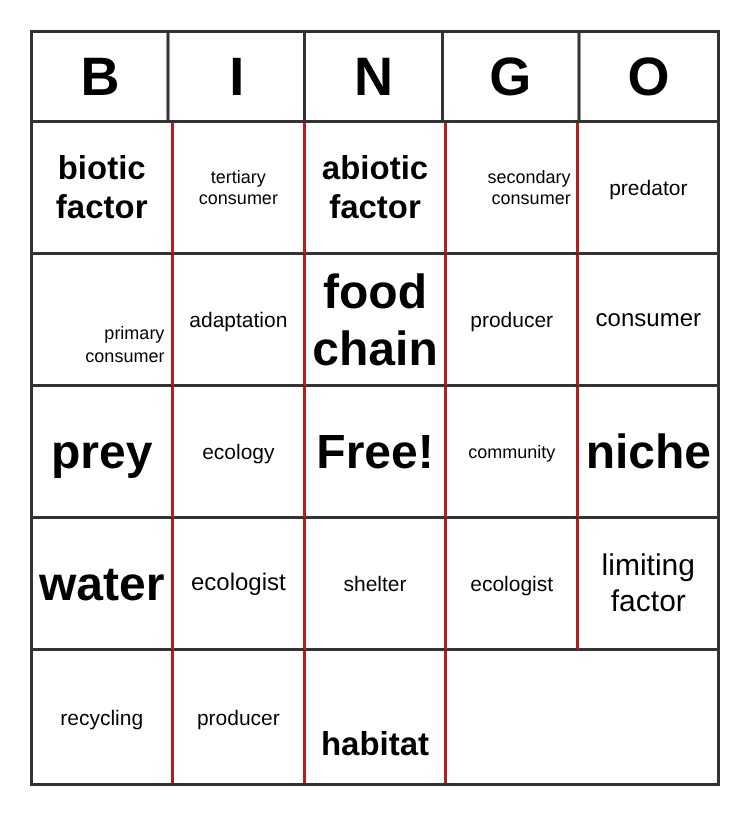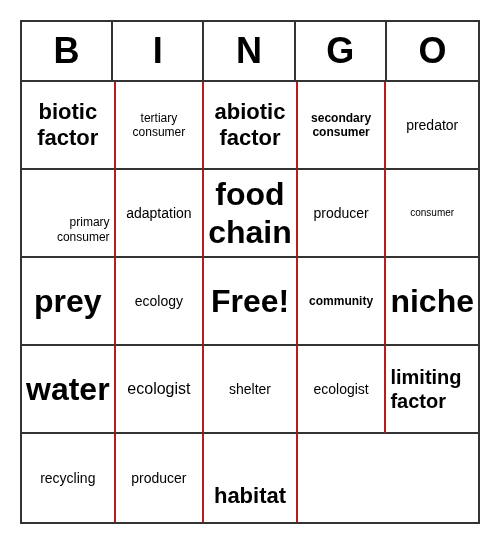--- a/index.html
+++ b/index.html
@@ -68,69 +68,69 @@
   <div class="bingo-cell">
         <span style="font-size: 22px; font-weight: bold; line-height: 1.2; text-align: center;">biotic factor</span>
       </div>
       <div class="bingo-cell">
         <span style="font-size: 12px; font-weight: normal; line-height: 1.2; text-align: center;">tertiary consumer</span>
       </div>
       <div class="bingo-cell">
         <span style="font-size: 22px; font-weight: bold; line-height: 1.2; text-align: center;">abiotic factor</span>
       </div>
       <div class="bingo-cell">
-        <span style="font-size: 12px; font-weight: bold; line-height: 1.2; text-align: center;">secondary consumer</span>
+        <span style="font-size: 12px; font-weight: normal; line-height: 1.2; text-align: right;">secondary consumer</span>
       </div>
       <div class="bingo-cell">
         <span style="font-size: 14px; font-weight: normal; line-height: 1.2; text-align: center;">predator</span>
       </div>
       <div class="bingo-cell">
         <span style="font-size: 12px; font-weight: normal; line-height: 1.2; text-align: right; margin-top: 33px;">primary consumer</span>
       </div>
       <div class="bingo-cell">
         <span style="font-size: 14px; font-weight: normal; line-height: 1.2; text-align: center;">adaptation</span>
       </div>
       <div class="bingo-cell">
         <span style="font-size: 32px; font-weight: bold; line-height: 1.2; text-align: center;">food chain</span>
       </div>
       <div class="bingo-cell">
         <span style="font-size: 14px; font-weight: normal; line-height: 1.2; text-align: center;">producer</span>
       </div>
       <div class="bingo-cell">
-        <span style="font-size: 10px; font-weight: normal; line-height: 1.2; text-align: right;">consumer</span>
+        <span style="font-size: 16px; font-weight: normal; line-height: 1.2; text-align: right;">consumer</span>
       </div>
       <div class="bingo-cell">
         <span style="font-size: 32px; font-weight: bold; line-height: 1.2; text-align: left;">prey</span>
       </div>
       <div class="bingo-cell">
         <span style="font-size: 14px; font-weight: normal; line-height: 1.2; text-align: center;">ecology</span>
       </div>
       <div class="bingo-cell">
         <span style="font-size: 32px; font-weight: bold; line-height: 1.2; text-align: center;">Free!</span>
       </div>
       <div class="bingo-cell">
-        <span style="font-size: 12px; font-weight: bold; line-height: 1.2; text-align: center;">community</span>
+        <span style="font-size: 12px; font-weight: normal; line-height: 1.2; text-align: center;">community</span>
       </div>
       <div class="bingo-cell">
         <span style="font-size: 32px; font-weight: bold; line-height: 1.2; text-align: center;">niche</span>
       </div>
       <div class="bingo-cell">
         <span style="font-size: 32px; font-weight: bold; line-height: 1.2; text-align: center;">water</span>
       </div>
       <div class="bingo-cell">
         <span style="font-size: 16px; font-weight: normal; line-height: 1.2; text-align: center;">ecologist</span>
       </div>
       <div class="bingo-cell">
         <span style="font-size: 14px; font-weight: normal; line-height: 1.2; text-align: center;">shelter</span>
       </div>
       <div class="bingo-cell">
         <span style="font-size: 14px; font-weight: normal; line-height: 1.2; text-align: center;">ecologist</span>
       </div>
       <div class="bingo-cell">
-        <span style="font-size: 20px; font-weight: bold; line-height: 1.2; text-align: left;">limiting factor</span>
+        <span style="font-size: 20px; font-weight: normal; line-height: 1.2; text-align: center;">limiting factor</span>
       </div>
       <div class="bingo-cell">
         <span style="font-size: 14px; font-weight: normal; line-height: 1.2; text-align: center;">recycling</span>
       </div>
       <div class="bingo-cell">
         <span style="font-size: 14px; font-weight: normal; line-height: 1.2; text-align: center;">producer</span>
       </div>
       <div class="bingo-cell">
         <span style="font-size: 22px; font-weight: bold; line-height: 1.2; text-align: center; margin-top: 36px;">habitat</span>
       </div>

